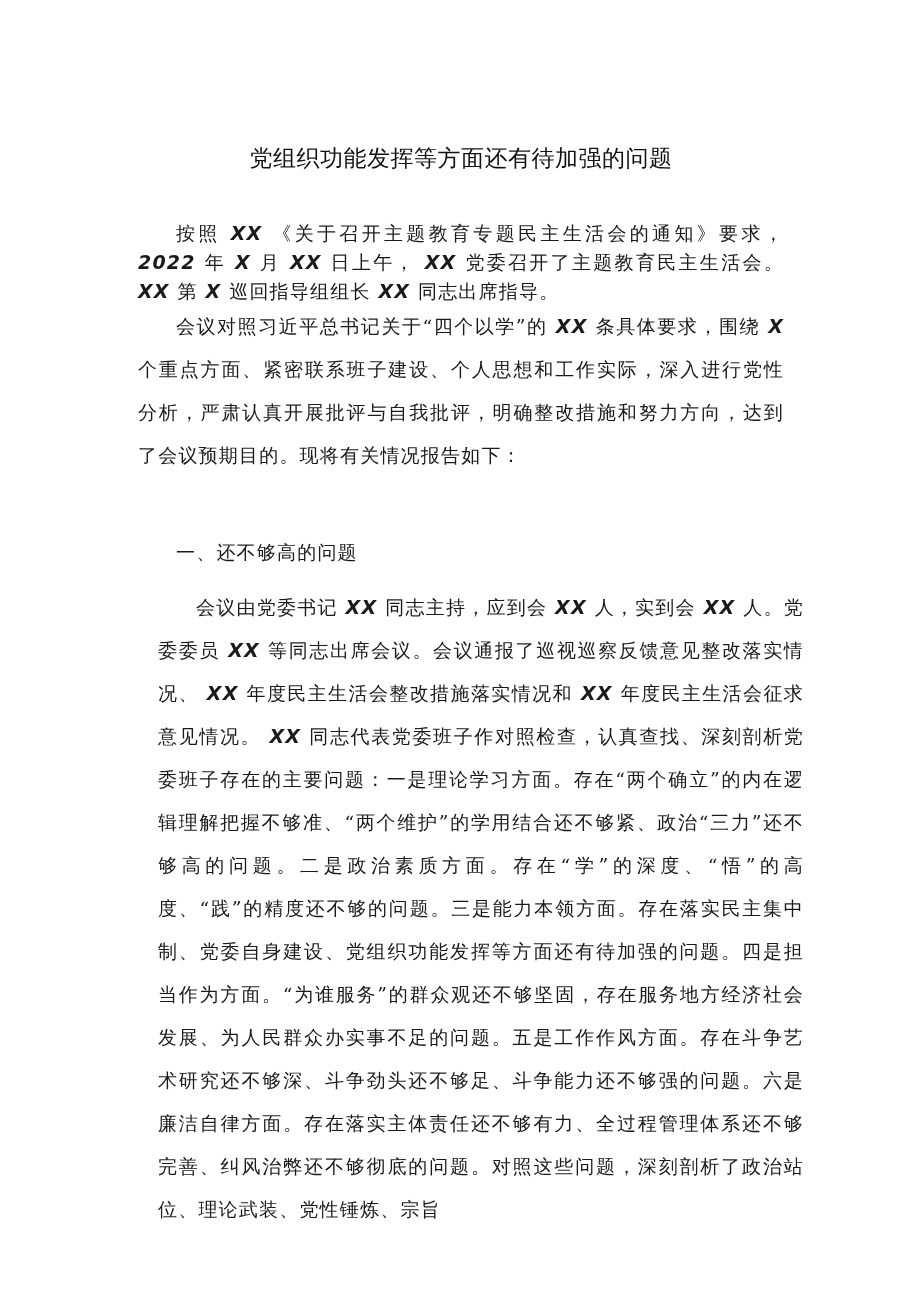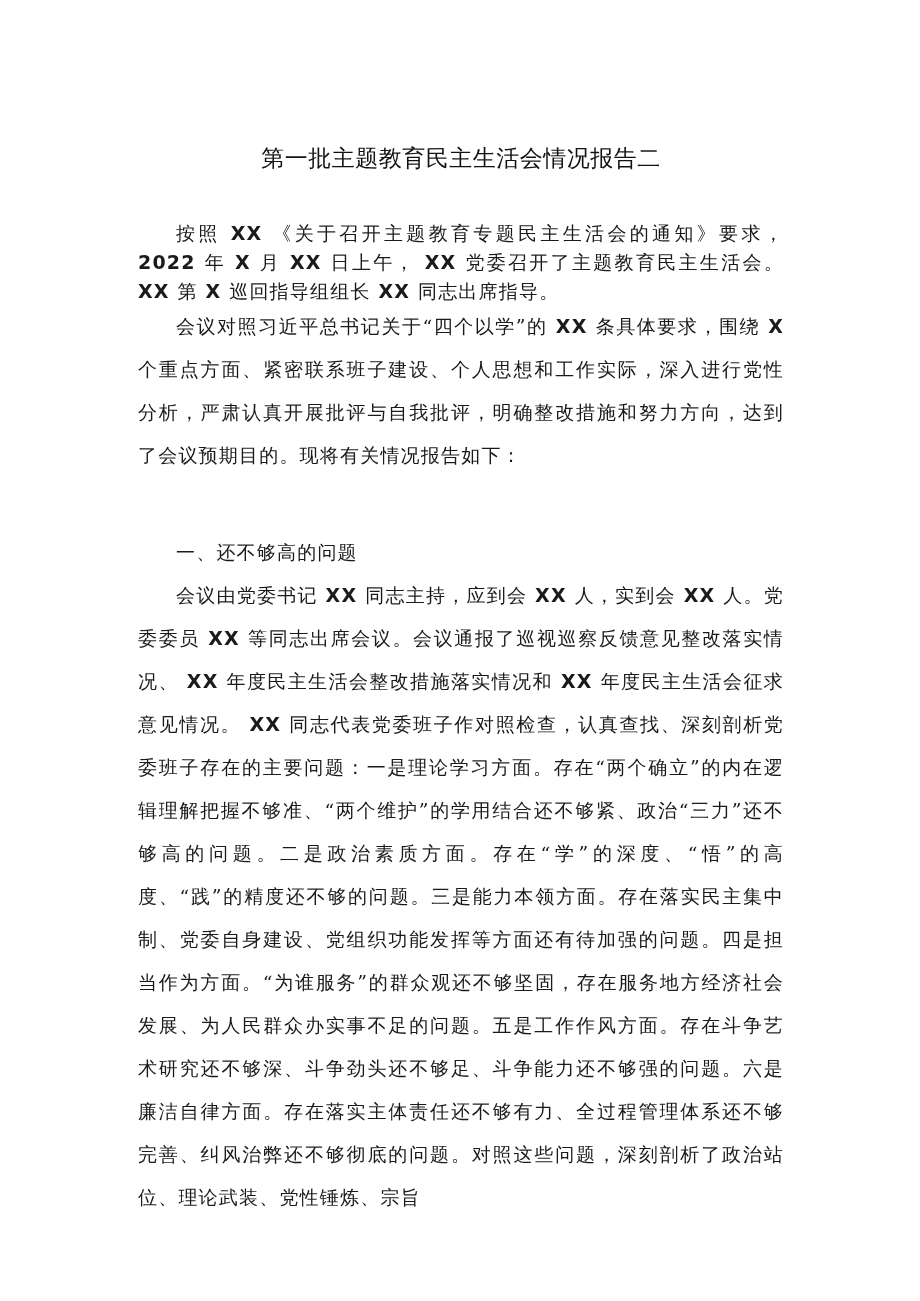--- a/index.html
+++ b/index.html
@@ -6,26 +6,26 @@
   body { width:920px; height:1301px; overflow:hidden; position:relative;
          font-family:"DejaVu Serif", serif; color:#1a1a1a; }
   .page { position:absolute; left:138px; top:0; width:646px; }
   .title { position:absolute; top:143px; left:0; width:646px; text-align:center;
            font-family:"DejaVu Sans", sans-serif; font-size:23px; color:#111; letter-spacing:0.5px; }
   .para { position:absolute; left:0; width:646px; font-size:19px; text-align:justify;
           text-align-last:left; letter-spacing:1.2px; }
   .p1 { top:200px; line-height:29px; }
   .p2 { top:286px; line-height:43px; }
   .p3 { top:512px; line-height:43px; }
-  .p4 { top:555px; line-height:43px; }
+  .p4 { top:567px; line-height:43px;margin-left:20px; }
   .indent { text-indent:2em; }
-  b { font-family:"DejaVu Sans", sans-serif; font-weight:bold; }
+  b { font-family:"DejaVu Sans", sans-serif; font-weight:bold;font-style:italic; }
 </style>
 </head>
 <body>
 
 <div class="page">
-  <div class="title">第一批主题教育民主生活会情况报告二</div>
+  <div class="title">党组织功能发挥等方面还有待加强的问题</div>
   <p class="para p1 indent">按照<b> XX </b>《关于召开主题教育专题民主生活会的通知》要求，<b> 2022 </b>年<b> X </b>月<b> XX </b>日上午，<b> XX </b>党委召开了主题教育民主生活会。<b> XX </b>第<b> X </b>巡回指导组组长<b> XX </b>同志出席指导。</p>
   <p class="para p2 indent">会议对照习近平总书记关于“四个以学”的<b> XX </b>条具体要求，围绕<b> X </b>个重点方面、紧密联系班子建设、个人思想和工作实际，深入进行党性分析，严肃认真开展批评与自我批评，明确整改措施和努力方向，达到了会议预期目的。现将有关情况报告如下：</p>
   <p class="para p3 indent">一、还不够高的问题</p>
   <p class="para p4 indent">会议由党委书记<b> XX </b>同志主持，应到会<b> XX </b>人，实到会<b> XX </b>人。党委委员<b> XX </b>等同志出席会议。会议通报了巡视巡察反馈意见整改落实情况、<b> XX </b>年度民主生活会整改措施落实情况和<b> XX </b>年度民主生活会征求意见情况。<b> XX </b>同志代表党委班子作对照检查，认真查找、深刻剖析党委班子存在的主要问题：一是理论学习方面。存在“两个确立”的内在逻辑理解把握不够准、“两个维护”的学用结合还不够紧、政治“三力”还不够高的问题。二是政治素质方面。存在“学”的深度、“悟”的高度、“践”的精度还不够的问题。三是能力本领方面。存在落实民主集中制、党委自身建设、党组织功能发挥等方面还有待加强的问题。四是担当作为方面。“为谁服务”的群众观还不够坚固，存在服务地方经济社会发展、为人民群众办实事不足的问题。五是工作作风方面。存在斗争艺术研究还不够深、斗争劲头还不够足、斗争能力还不够强的问题。六是廉洁自律方面。存在落实主体责任还不够有力、全过程管理体系还不够完善、纠风治弊还不够彻底的问题。对照这些问题，深刻剖析了政治站位、理论武装、党性锤炼、宗旨</p>
 </div>
 
 </body></html>

